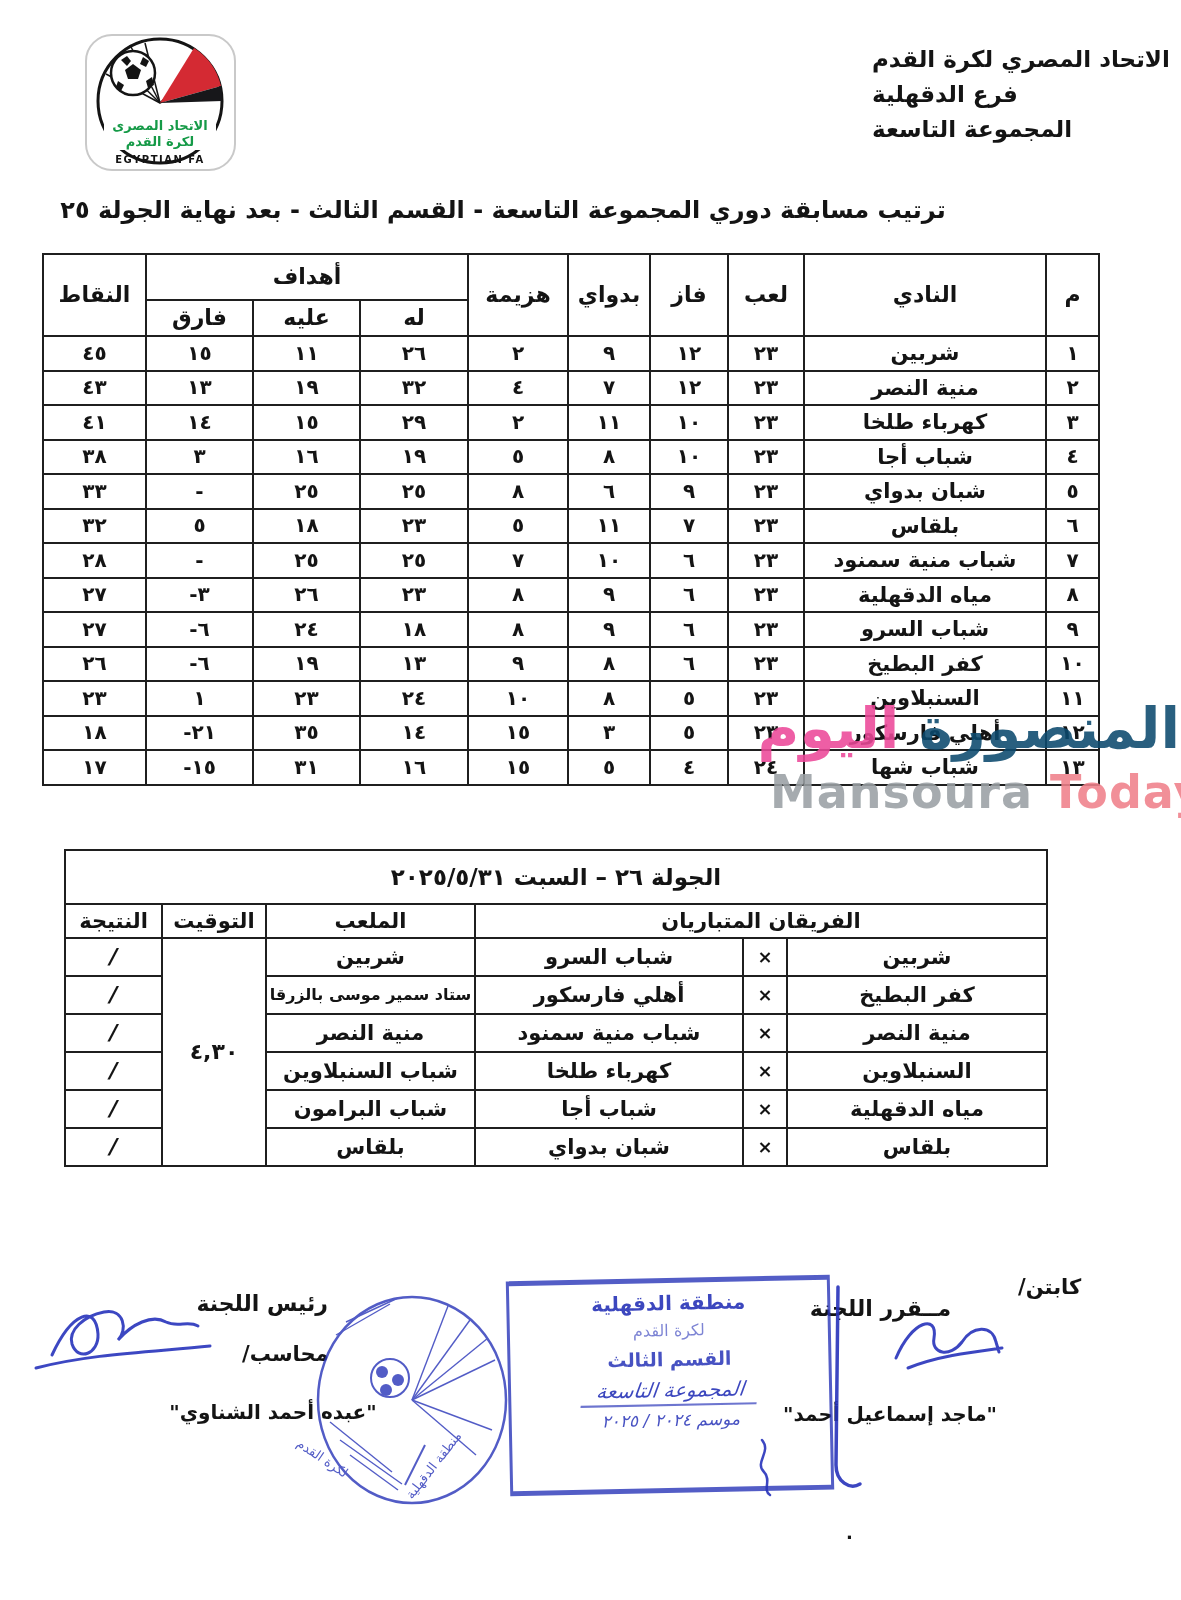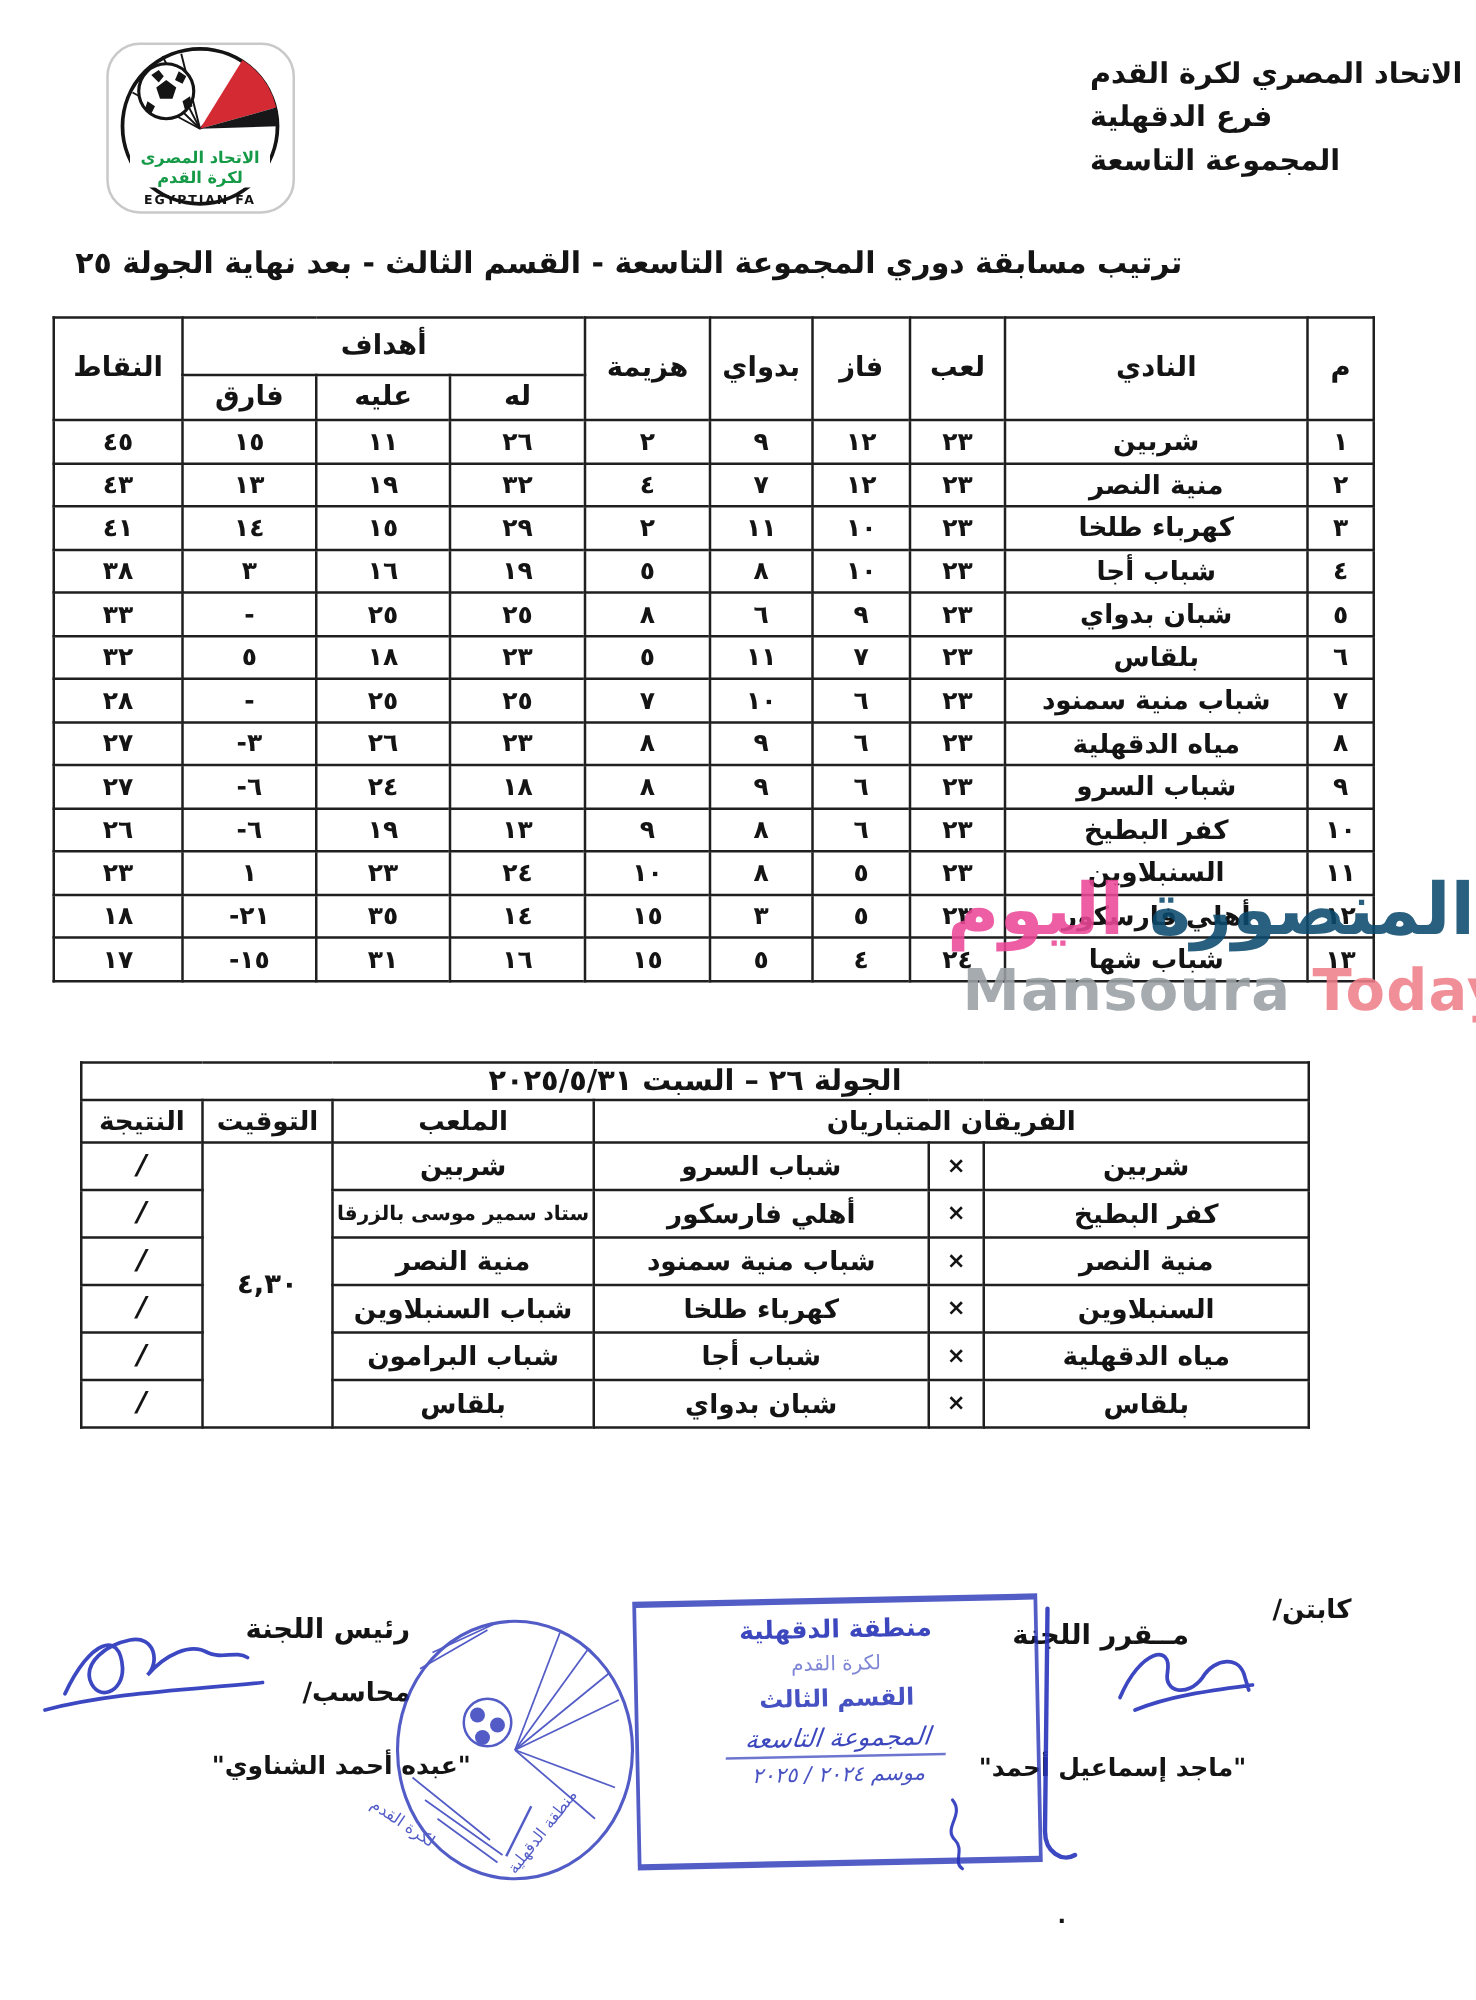--- a/index.html
+++ b/index.html
@@ -22,21 +22,21 @@
   .std td{font-size:20px;}
   .std td.club{font-size:21px;}
 
   
   .wm{position:absolute;left:770px;top:690px;width:410px;text-align:center;z-index:6;opacity:.88;pointer-events:none;direction:rtl;}
   .wm-ar{font-size:57px;font-weight:bold;line-height:76px;letter-spacing:-1px;white-space:nowrap;}
   .wm-en{font-size:46px;font-weight:bold;line-height:52px;letter-spacing:1px;direction:ltr;white-space:nowrap;}
 
   
   .fx{position:absolute;right:133px;top:849px;width:982px;}
-  .fx tr.title-row{height:30px;}
+  .fx tr.title-row{height:54px;}
   .fx tr.title-row td{font-size:23px;}
   .fx thead tr.cols{height:34px;}
   .fx th{font-size:21px;}
   .fx tbody tr{height:38px;}
   .fx td{font-size:21px;}
   .fx td.venue-small{font-size:16px;margin-left:36px;}
   .fx td.x-cell{font-size:18px;}
   .fx td.result-cell{font-size:22px;font-style:italic;}
   .fx td.time-cell{font-size:22px;}
 

